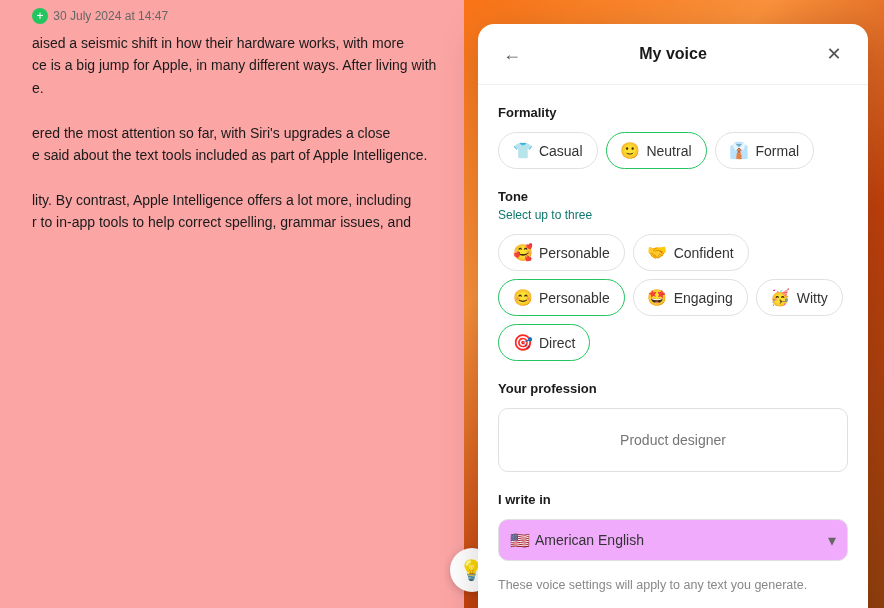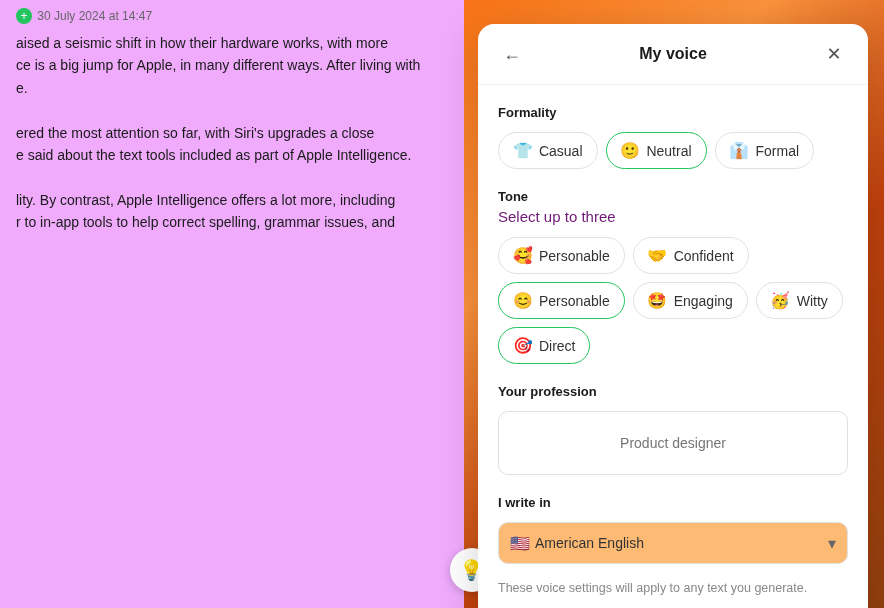--- a/index.html
+++ b/index.html
@@ -10,22 +10,22 @@
       font-family: -apple-system, BlinkMacSystemFont, 'Segoe UI', sans-serif;
       position: relative;
     }
 
     
     .article-bg {
       position: absolute;
       left: 0; top: 0;
       width: 470px;
       height: 608px;
-      background: #f0abfc;
-      padding: 8px 16px;
+      background: #fca5a5;
+      padding: 8px 32px;
       overflow: hidden;
     }
 
     .article-date {
       font-size: 12px;
       color: #666;
       margin-bottom: 8px;
       position: relative;
     }
 
@@ -120,22 +120,22 @@
 
     
     .section-title {
       font-size: 13px;
       font-weight: 600;
       color: #1a1a1a;
       margin-bottom: 12px;
     }
 
     .section-subtitle {
-      font-size: 15px;
-      color: #701a75;
+      font-size: 12px;
+      color: #0f766e;
       margin-bottom: 12px;
       margin-top: -8px;
     }
 
     
     .formality-row {
       display: flex;
       gap: 8px;
       margin-bottom: 20px;
     }
@@ -210,21 +210,21 @@
 
     
     .language-select {
       width: 100%;
       padding: 12px 0;
       border: 1.5px solid #e0e0e0;
       border-radius: 10px;
       font-size: 14px;
       color: #333;
       font-family: inherit;
-      background: #fdba74;
+      background: #f0abfc;
       cursor: pointer;
       outline: none;
       appearance: none;
       margin-bottom: 16px;
     }
 
     .language-select-wrapper {
       position: relative;
       margin-bottom: 16px;
     }

